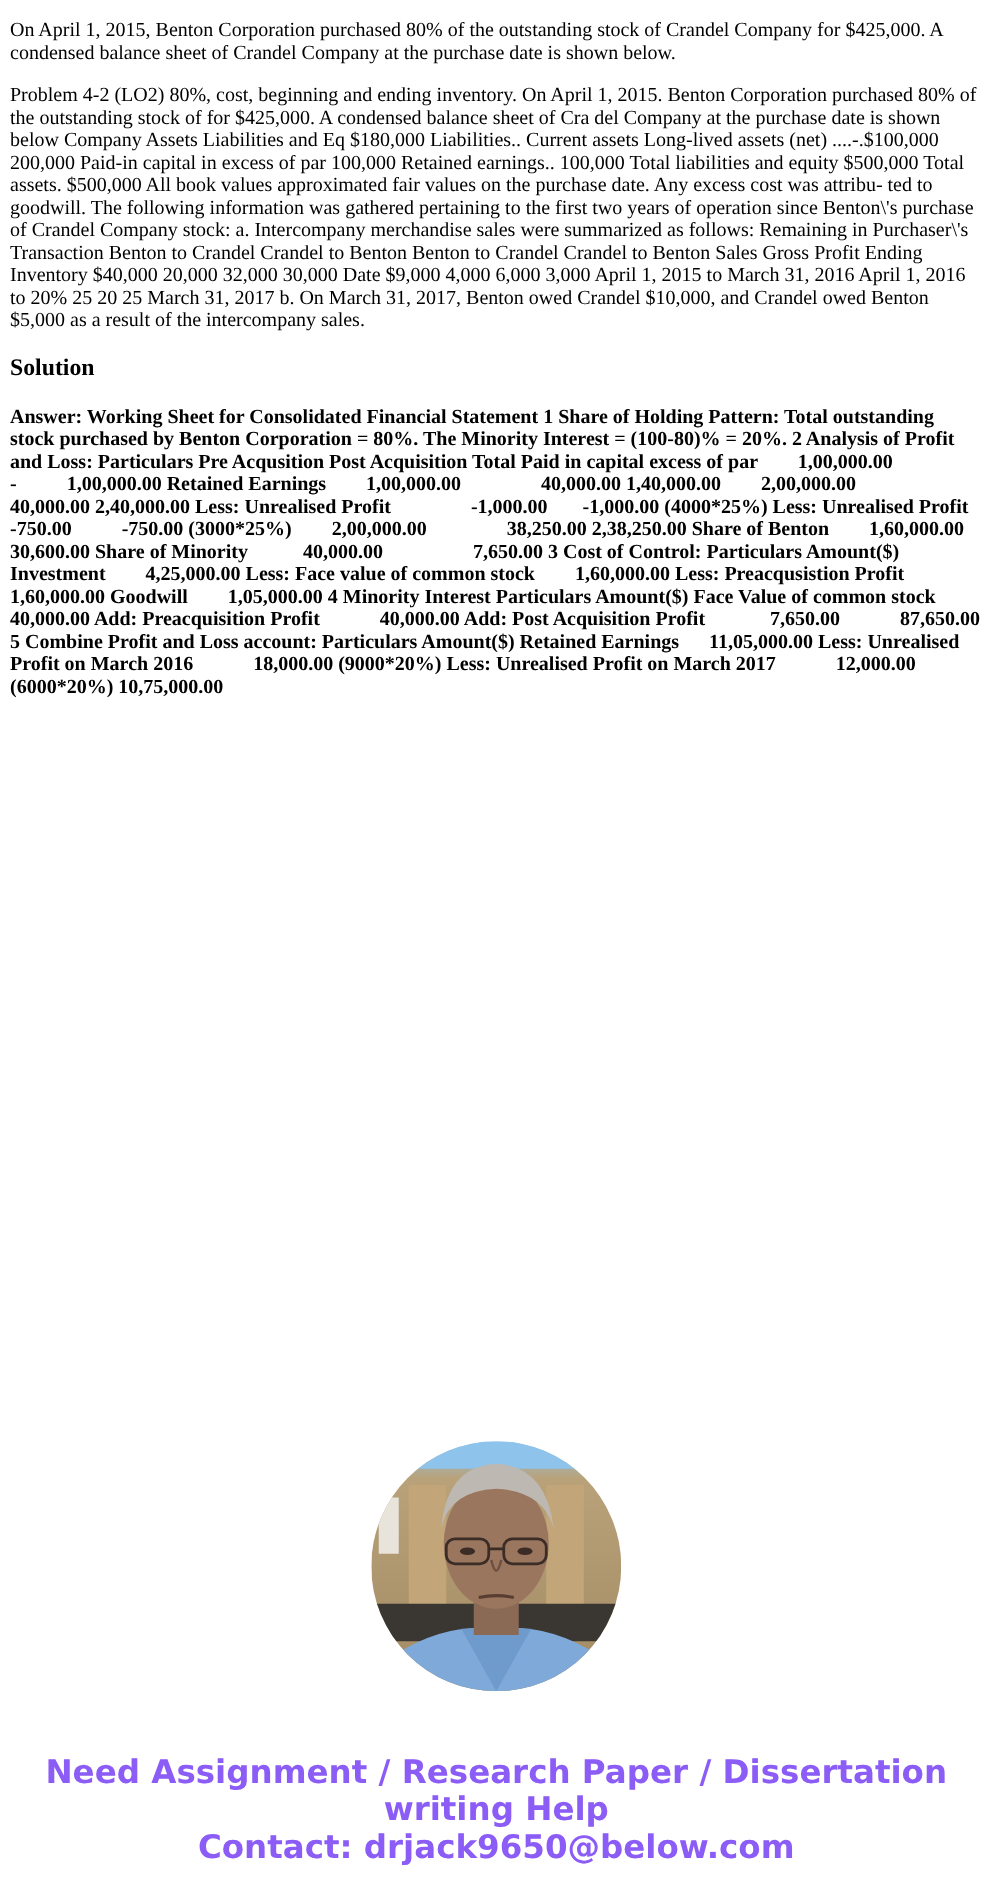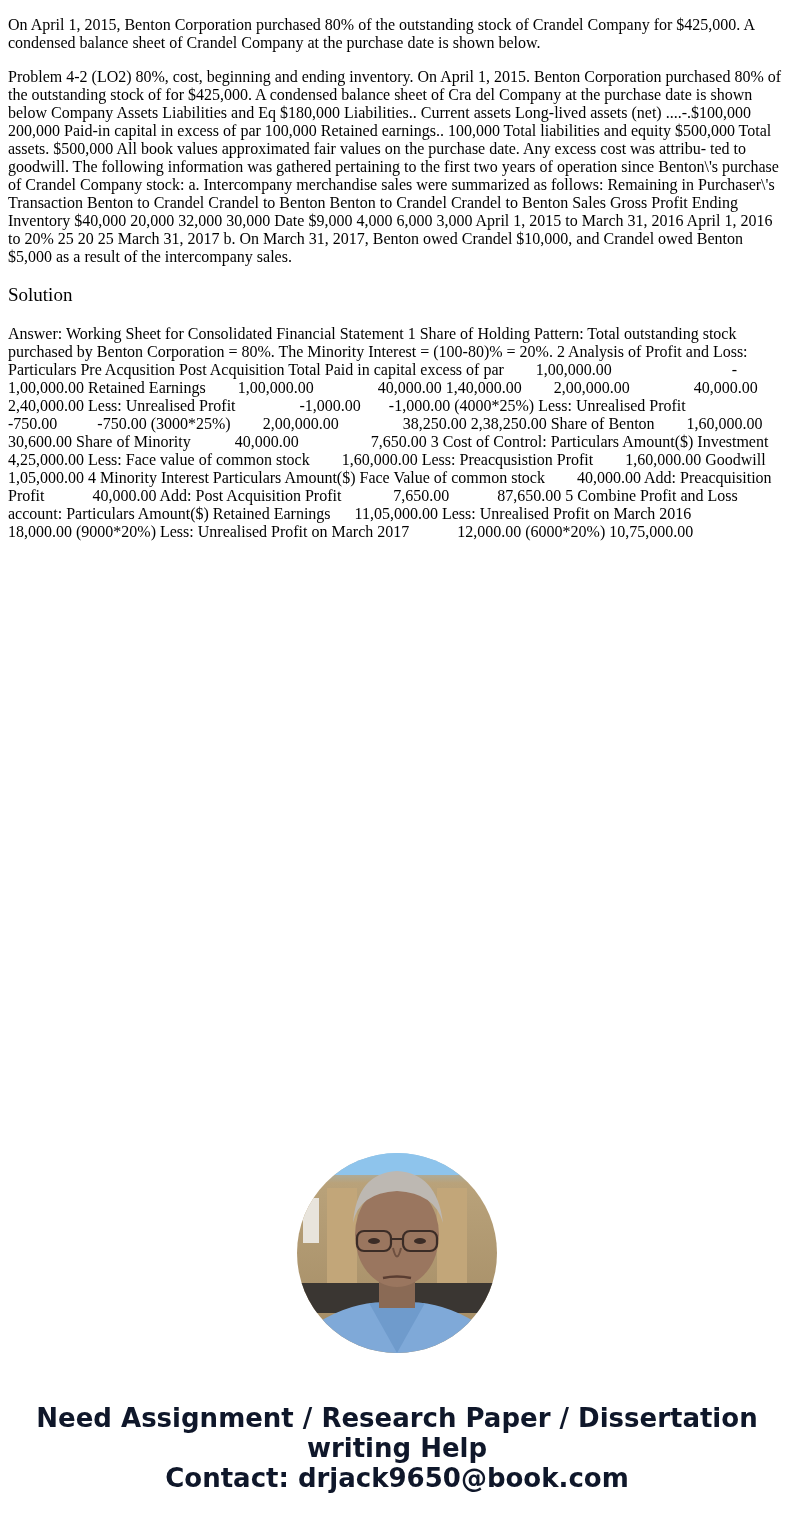--- a/index.html
+++ b/index.html
@@ -11,45 +11,45 @@
       font-size: 16px;
       line-height: 18px;
       color: #000;
       overflow: hidden;
     }
     .content { padding: 16px 8px 0 8px; }
     p { margin: 0 0 16px 0; white-space: pre-wrap; }
     h3 {
       font-family: "Liberation Serif", serif;
       font-size: 19px;
-      font-weight: normal;
+      font-weight: bold;
       margin: 18px 0 19px 0;
       line-height: 22px;
     }
-    .answer { white-space: pre-wrap; }
+    .answer { white-space: pre-wrap; font-weight: bold; }
     .avatar-wrap {
       position: absolute;
       left: 297px;
       top: 1153px;
       width: 200px;
       height: 200px;
       border-radius: 50%;
       overflow: hidden;
     }
     .footer {
       position: absolute;
       left: 0;
       top: 1403px;
       width: 794px;
       text-align: center;
       font-family: "DejaVu Sans", sans-serif;
       font-weight: bold;
       font-size: 26px;
       line-height: 30px;
-      color: #0f172a;
+      color: #8b5cf6;
     }
   </style>
 </head>
 <body>
 
 <div class="content">
   <p>On April 1, 2015, Benton Corporation purchased 80% of the outstanding stock of Crandel Company for $425,000. A condensed balance sheet of Crandel Company at the purchase date is shown below.</p>
   <p>Problem 4-2 (LO2) 80%, cost, beginning and ending inventory. On April 1, 2015. Benton Corporation purchased 80% of the outstanding stock of for $425,000. A condensed balance sheet of Cra del Company at the purchase date is shown below Company Assets Liabilities and Eq $180,000 Liabilities.. Current assets Long-lived assets (net) ....-.$100,000 200,000 Paid-in capital in excess of par 100,000 Retained earnings.. 100,000 Total liabilities and equity $500,000 Total assets. $500,000 All book values approximated fair values on the purchase date. Any excess cost was attribu- ted to goodwill. The following information was gathered pertaining to the first two years of operation since Benton\'s purchase of Crandel Company stock: a. Intercompany merchandise sales were summarized as follows: Remaining in Purchaser\'s Transaction Benton to Crandel Crandel to Benton Benton to Crandel Crandel to Benton Sales Gross Profit Ending Inventory $40,000 20,000 32,000 30,000 Date $9,000 4,000 6,000 3,000 April 1, 2015 to March 31, 2016 April 1, 2016 to 20% 25 20 25 March 31, 2017 b. On March 31, 2017, Benton owed Crandel $10,000, and Crandel owed Benton $5,000 as a result of the intercompany sales.</p>
   <h3>Solution</h3>
   <p class="answer">Answer: Working Sheet for Consolidated Financial Statement 1 Share of Holding Pattern: Total outstanding stock purchased by Benton Corporation = 80%. The Minority Interest = (100-80)% = 20%. 2 Analysis of Profit and Loss: Particulars Pre Acqusition Post Acquisition Total Paid in capital excess of par        1,00,000.00                              -          1,00,000.00 Retained Earnings        1,00,000.00                40,000.00 1,40,000.00        2,00,000.00                40,000.00 2,40,000.00 Less: Unrealised Profit                -1,000.00       -1,000.00 (4000*25%) Less: Unrealised Profit                   -750.00          -750.00 (3000*25%)        2,00,000.00                38,250.00 2,38,250.00 Share of Benton        1,60,000.00             30,600.00 Share of Minority           40,000.00                  7,650.00 3 Cost of Control: Particulars Amount($) Investment        4,25,000.00 Less: Face value of common stock        1,60,000.00 Less: Preacqusistion Profit        1,60,000.00 Goodwill        1,05,000.00 4 Minority Interest Particulars Amount($) Face Value of common stock        40,000.00 Add: Preacquisition Profit            40,000.00 Add: Post Acquisition Profit             7,650.00            87,650.00 5 Combine Profit and Loss account: Particulars Amount($) Retained Earnings      11,05,000.00 Less: Unrealised Profit on March 2016            18,000.00 (9000*20%) Less: Unrealised Profit on March 2017            12,000.00 (6000*20%) 10,75,000.00</p>
@@ -82,14 +82,14 @@
     </g>
     <ellipse cx="77" cy="88" rx="6" ry="3" fill="#3b2c26"></ellipse>
     <ellipse cx="123" cy="88" rx="6" ry="3" fill="#3b2c26"></ellipse>
     <path d="M96 95 Q100 112 104 95" fill="none" stroke="#6e5040" stroke-width="2"></path>
     <path d="M86 125 Q100 122 114 125" fill="none" stroke="#5a3d31" stroke-width="2.5"></path>
   </svg>
 </div>
 
 <div class="footer">
   <div>Need Assignment / Research Paper / Dissertation writing Help</div>
-  <div>Contact: drjack9650@book.com</div>
+  <div>Contact: drjack9650@below.com</div>
 </div>
 
 </body></html>

